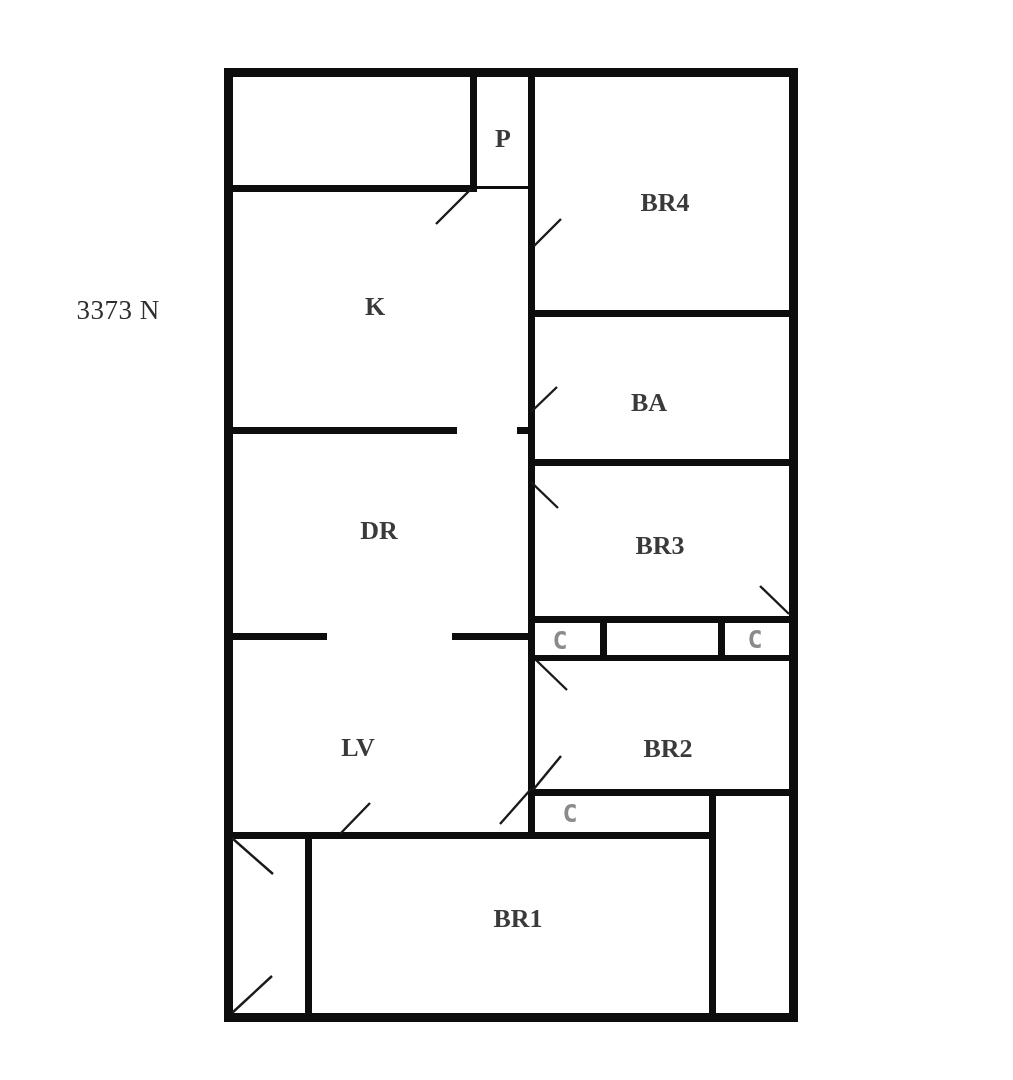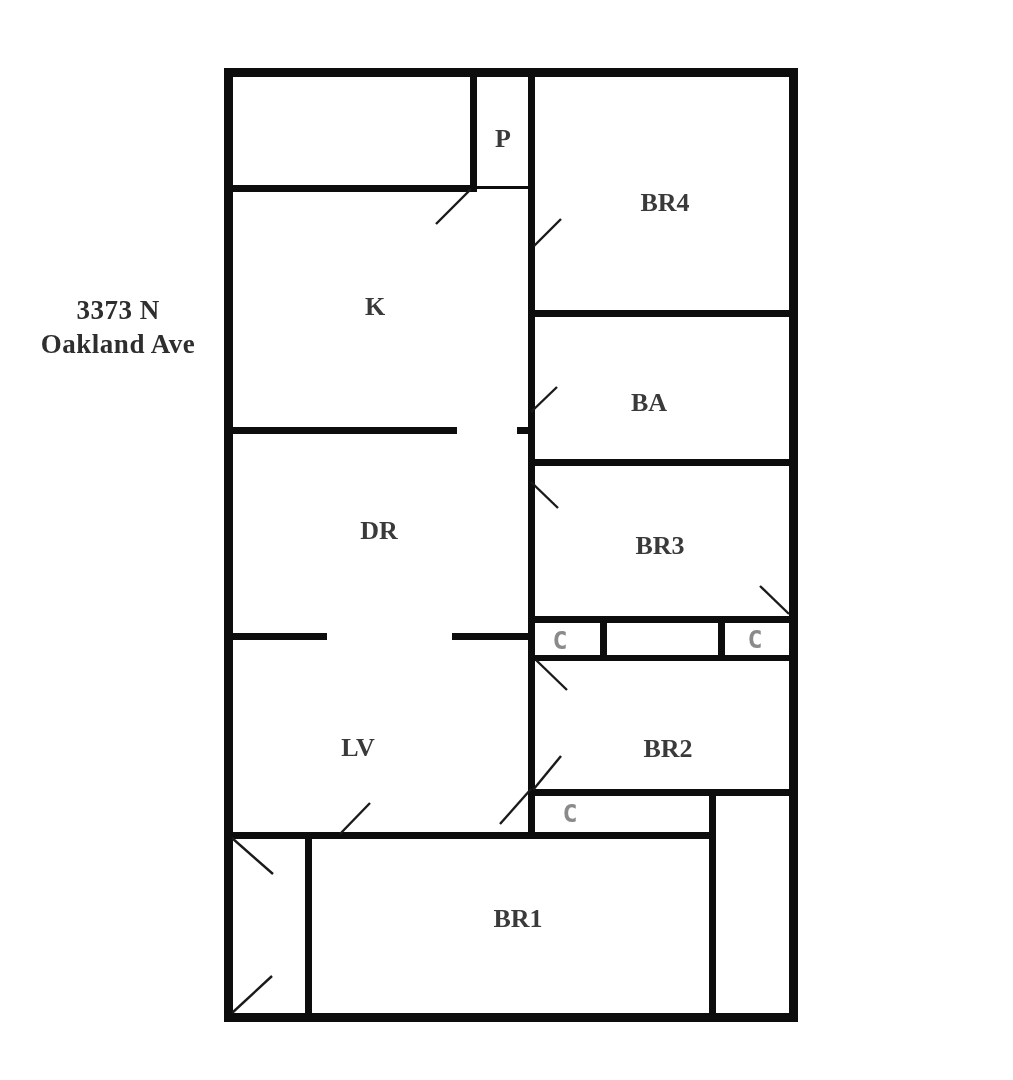--- a/index.html
+++ b/index.html
@@ -14,21 +14,21 @@
     background: #ffffff;
     overflow: hidden;
     font-family: "Liberation Serif", "DejaVu Serif", serif;
   }
   .address {
     position: absolute;
     left: 18px;
     top: 293px;
     width: 200px;
     text-align: center;
-    font-weight: bold;
+    font-weight: normal;
     font-size: 27px;
     line-height: 34px;
     color: #2e2e2e;
     letter-spacing: 0.5px;
   }
   svg.plan {
     position: absolute;
     left: 0;
     top: 0;
   }
@@ -46,21 +46,20 @@
     fill: #8a8a8a;
     text-anchor: middle;
   }
 </style>
 </head>
 <body>
 
 <div class="stage">
   <div class="address">
     <div>3373 N</div>
-    <div>Oakland Ave</div>
   </div>
   <svg id="plan" class="plan" width="1013" height="1080" viewBox="0 0 1013 1080">
       <rect x="224" y="68" width="574" height="9" fill="#0d0d0d"></rect>
       <rect x="224" y="1013" width="574" height="9" fill="#0d0d0d"></rect>
       <rect x="224" y="68" width="9" height="954" fill="#0d0d0d"></rect>
       <rect x="789" y="68" width="9" height="954" fill="#0d0d0d"></rect>
       <rect x="470" y="77" width="7" height="115" fill="#0d0d0d"></rect>
       <rect x="233" y="185" width="244" height="7" fill="#0d0d0d"></rect>
       <rect x="477" y="186" width="51" height="3" fill="#0d0d0d"></rect>
       <rect x="528" y="77" width="7" height="762" fill="#0d0d0d"></rect>

